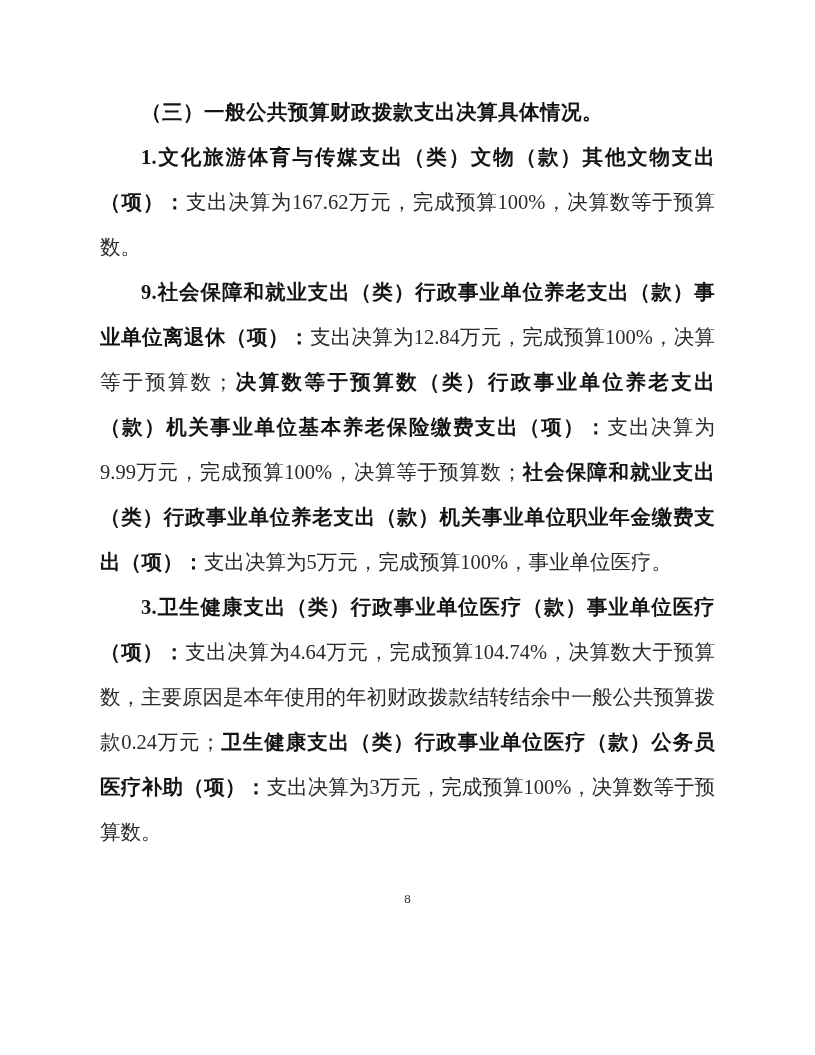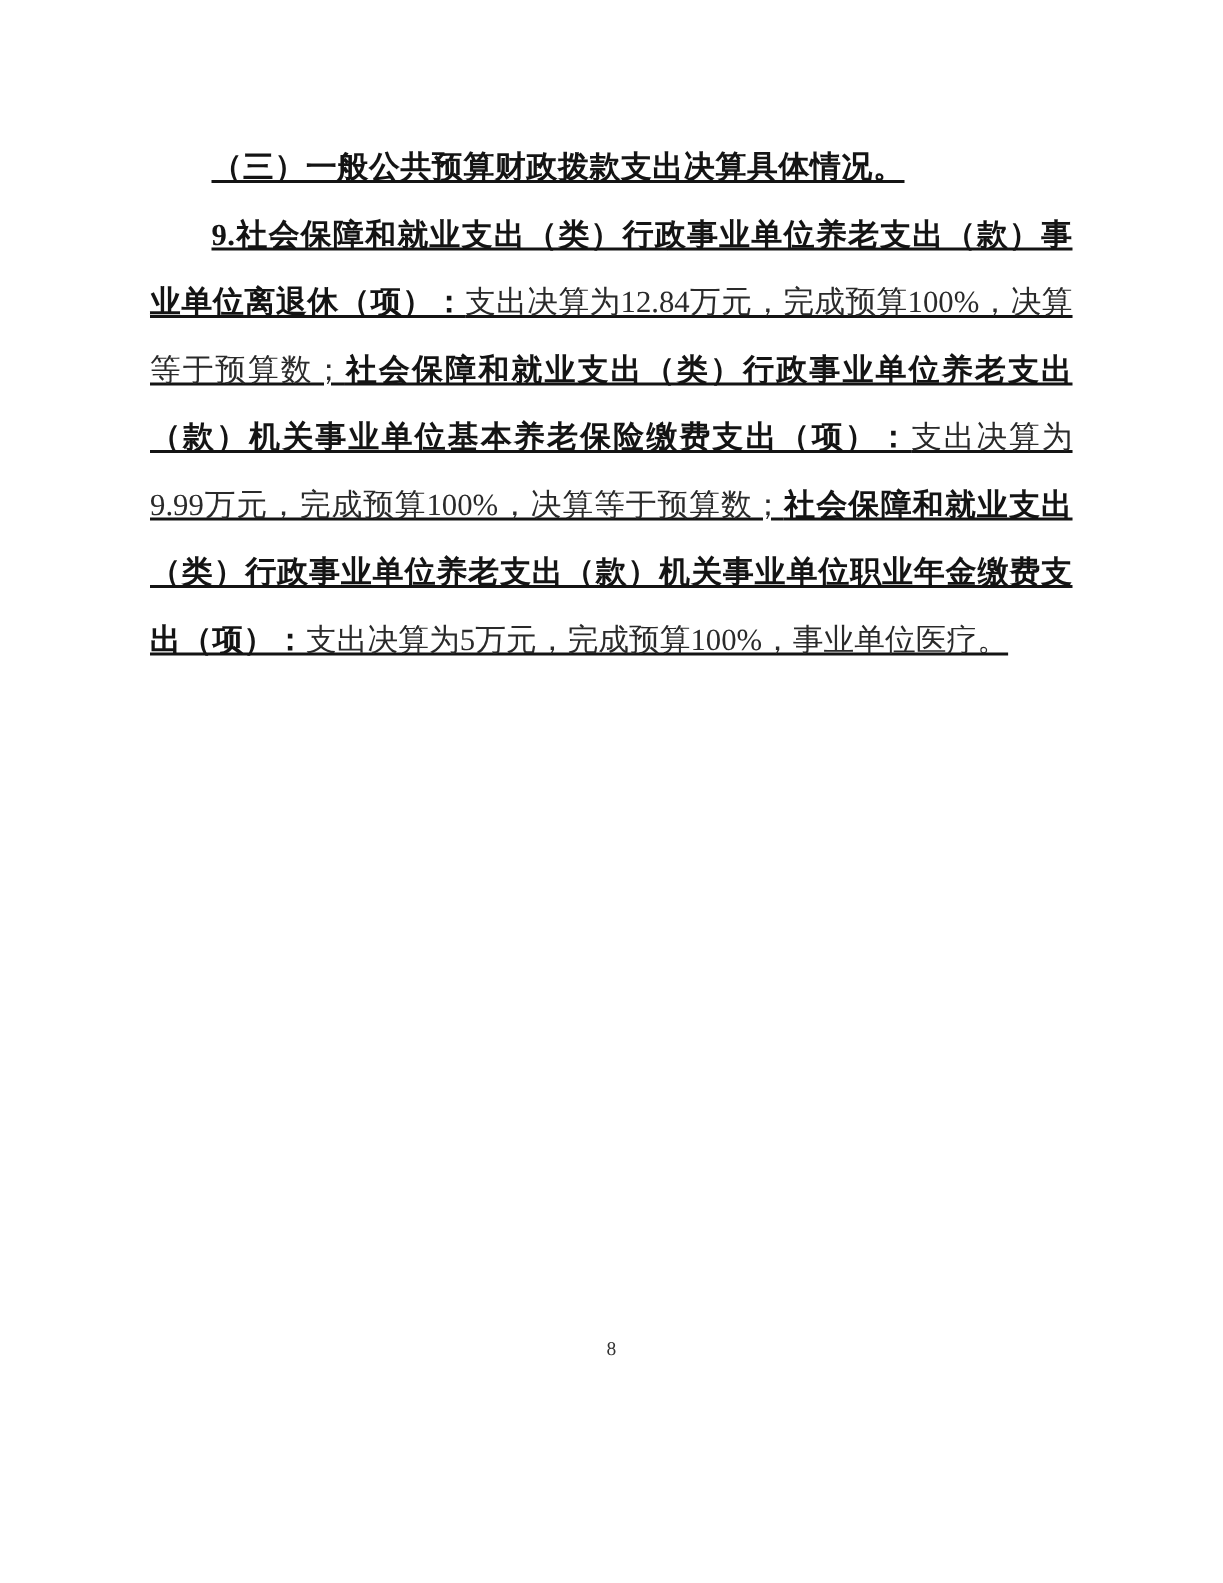--- a/index.html
+++ b/index.html
@@ -14,21 +14,20 @@
     color: #141414;
     position: relative;
     overflow: hidden;
   }
   .page {
     position: relative;
     width: 815px;
     height: 945px;
     box-sizing: border-box;
     padding: 90px 100px 40px 100px;
-    text-decoration: underline;
   }
   .doc-body {
     font-size: 20.5px;
     line-height: 45px;
     text-align: justify;
     text-justify: inter-ideograph;
   }
   .para {
     margin: 0;
     text-indent: 2em;
@@ -59,22 +58,28 @@
 </style>
 </head>
 <body>
 
 <div class="page">
   <div class="doc-body">
 
     <p class="para p-heading">（三）一般公共预算财政拨款支出决算具体情况。</p>
 
 
+    <p class="para">
+      <span class="bold">1.文化旅游体育与传媒支出（类）文物（款）其他文物支出（项）：</span><span class="norm">支出决算为167.62万元，完成预算100%，决算数等于预算数。</span>
+    </p>
 
     <p class="para">
-      <span class="bold">9.社会保障和就业支出（类）行政事业单位养老支出（款）事业单位离退休（项）：</span><span class="norm">支出决算为12.84万元，完成预算100%，决算等于预算数；</span><span class="bold">社会保障和就业支出（类）行政事业单位养老支出（款）机关事业单位基本养老保险缴费支出（项）：</span><span class="norm">支出决算为9.99万元，完成预算100%，决算等于预算数；</span><span class="bold">社会保障和就业支出（类）行政事业单位养老支出（款）机关事业单位职业年金缴费支出（项）：</span><span class="norm">支出决算为5万元，完成预算100%，事业单位医疗。</span>
+      <span class="bold">9.社会保障和就业支出（类）行政事业单位养老支出（款）事业单位离退休（项）：</span><span class="norm">支出决算为12.84万元，完成预算100%，决算等于预算数；</span><span class="bold">决算数等于预算数（类）行政事业单位养老支出（款）机关事业单位基本养老保险缴费支出（项）：</span><span class="norm">支出决算为9.99万元，完成预算100%，决算等于预算数；</span><span class="bold">社会保障和就业支出（类）行政事业单位养老支出（款）机关事业单位职业年金缴费支出（项）：</span><span class="norm">支出决算为5万元，完成预算100%，事业单位医疗。</span>
     </p>
 
+    <p class="para">
+      <span class="bold">3.卫生健康支出（类）行政事业单位医疗（款）事业单位医疗（项）：</span><span class="norm">支出决算为4.64万元，完成预算104.74%，决算数大于预算数，主要原因是本年使用的年初财政拨款结转结余中一般公共预算拨款0.24万元；</span><span class="bold">卫生健康支出（类）行政事业单位医疗（款）公务员医疗补助（项）：</span><span class="norm">支出决算为3万元，完成预算100%，决算数等于预算数。</span>
+    </p>
 
   </div>
 
   <div class="page-number">8</div>
 </div>
 
 </body></html>

